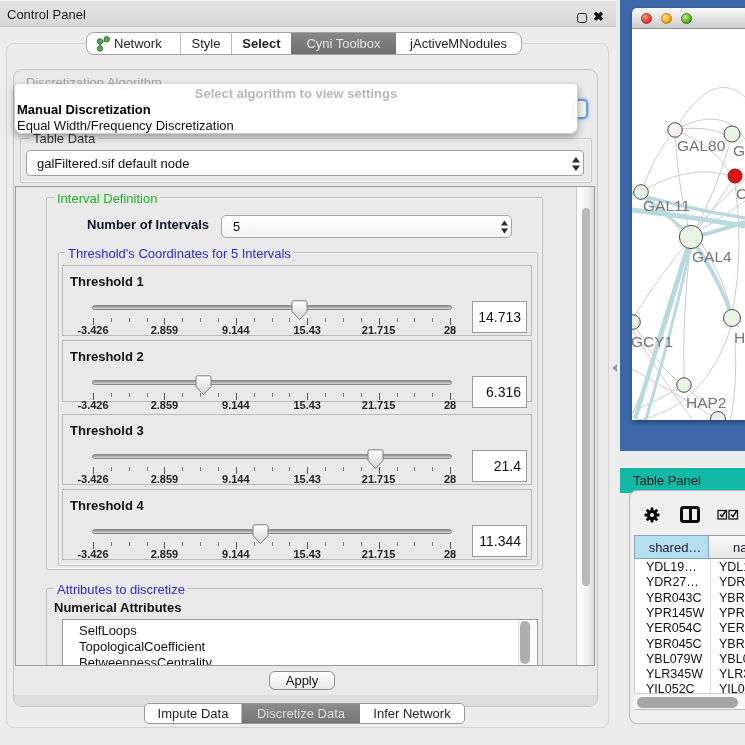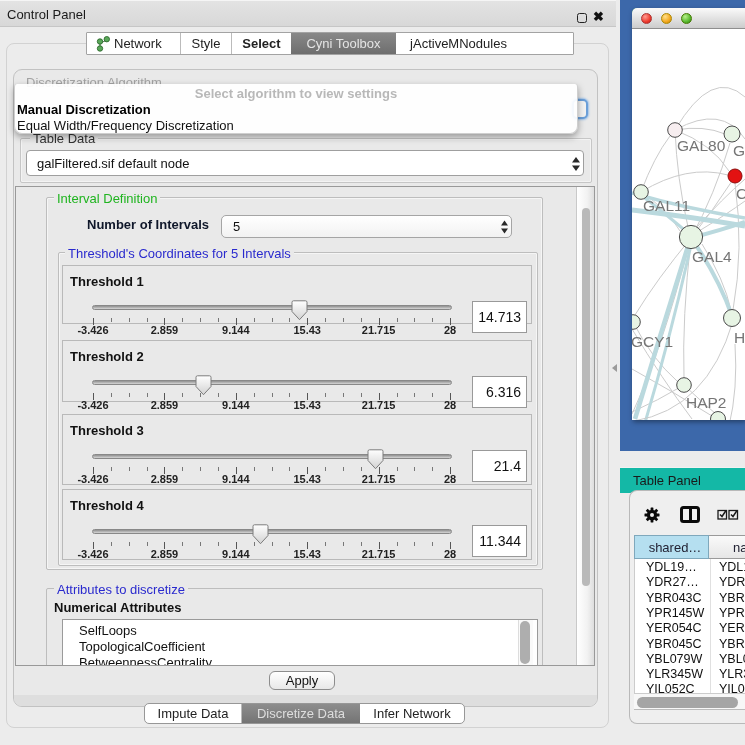--- a/index.html
+++ b/index.html
@@ -58,21 +58,21 @@
     <div class="abs" style="left:11px;top:3px;font-size:13px;color:#111;">5</div>
     <svg class="abs" style="left:277px;top:3px;" width="11" height="16" viewBox="0 0 11 16">
           <path d="M5.5 1.5 L9 6.5 L2 6.5 Z" fill="#2a2a2a"></path>
           <path d="M2 9.5 L9 9.5 L5.5 14.5 Z" fill="#2a2a2a"></path>
         </svg>
   </div>
 
   <div class="abs" style="left:42px;top:65px;width:480px;height:314px;border:1px solid #bdbdbd;border-radius:2px;box-shadow:inset 0 0 0 1px #f5f5f5;"></div>
   <div class="abs" style="left:49px;top:59px;background:#e9e9e9;padding:0 3px;font-size:13px;color:#2a2ace;">Threshold's Coordinates for 5 Intervals</div>
 
-  <div class="abs" style="left:46px;top:78px;width:470px;height:59px;border:1px solid #b9b9b9;background:#e9e9e9;">
+  <div class="abs" style="left:46px;top:78px;width:470px;height:71px;border:1px solid #b9b9b9;background:#e9e9e9;">
         <div class="abs" style="left:7px;top:8px;font-size:13px;font-weight:bold;color:#111;">Threshold 1</div>
         <div class="abs" style="left:29px;top:39px;width:360px;height:5px;border-radius:3px;background:linear-gradient(#8f8f8f,#d6d6d6);border:1px solid #888;"></div>
         <div class="abs" style="left:30.0px;top:52px;width:1px;height:7px;background:#555;"></div>
         <div class="abs" style="left:47.9px;top:52px;width:1px;height:4px;background:#777;"></div>
         <div class="abs" style="left:65.7px;top:52px;width:1px;height:4px;background:#777;"></div>
         <div class="abs" style="left:83.6px;top:52px;width:1px;height:4px;background:#777;"></div>
         <div class="abs" style="left:101.4px;top:52px;width:1px;height:7px;background:#555;"></div>
         <div class="abs" style="left:119.2px;top:52px;width:1px;height:4px;background:#777;"></div>
         <div class="abs" style="left:137.1px;top:52px;width:1px;height:4px;background:#777;"></div>
         <div class="abs" style="left:155.0px;top:52px;width:1px;height:4px;background:#777;"></div>
@@ -252,21 +252,21 @@
 </div>
 
 <div class="abs" style="left:269px;top:671px;width:66px;height:19px;background:linear-gradient(#ffffff,#e8e8e8);border:1px solid #8d8d8d;border-radius:6px;text-align:center;font-size:13px;color:#111;line-height:17px;">Apply</div>
 
 <div class="abs" id="bottabs" style="left:144px;top:703px;width:321px;height:21px;background:#fff;border:1px solid #979797;border-radius:5px;font-size:13px;color:#222;">
   <div class="abs" style="left:0;top:0;width:97px;height:19px;text-align:center;line-height:19px;border-right:1px solid #bbb;">Impute Data</div>
   <div class="abs" style="left:97px;top:0;width:118px;height:19px;text-align:center;line-height:19px;background:linear-gradient(#8d8d8d,#747474);color:#dedede;">Discretize Data</div>
   <div class="abs" style="left:215px;top:0;width:104px;height:19px;text-align:center;line-height:19px;">Infer Network</div>
 </div>
 
-<div class="abs" id="toptabs" style="left:86px;top:32px;width:488px;height:23px;background:#fff;border:1px solid #a3a3a3;border-radius:1px;font-size:13px;color:#222;">
+<div class="abs" id="toptabs" style="left:86px;top:32px;width:436px;height:23px;background:#fff;border:1px solid #a3a3a3;border-radius:8px;font-size:13px;color:#222;">
   <div class="abs" style="left:0;top:0;width:94px;height:21px;border-right:1px solid #bbb;">
     <svg class="abs" style="left:9px;top:3px;" width="15" height="16" viewBox="0 0 15 16">
       <path d="M4 5 L4 12 M4 6 Q9 6 10.5 3.5" stroke="#607860" stroke-width="1.3" fill="none"></path>
       <circle cx="10.8" cy="3.2" r="2.7" fill="#5aa85a" stroke="#2d6a2d" stroke-width="0.9"></circle>
       <circle cx="4" cy="5.5" r="2.7" fill="#5aa85a" stroke="#2d6a2d" stroke-width="0.9"></circle>
       <circle cx="4" cy="12.5" r="2.7" fill="#5aa85a" stroke="#2d6a2d" stroke-width="0.9"></circle>
     </svg>
     <span class="abs" style="left:27px;top:3px;">Network</span>
   </div>
   <div class="abs" style="left:94px;top:0;width:51px;height:21px;text-align:center;line-height:21px;border-right:1px solid #bbb;">Style</div>

